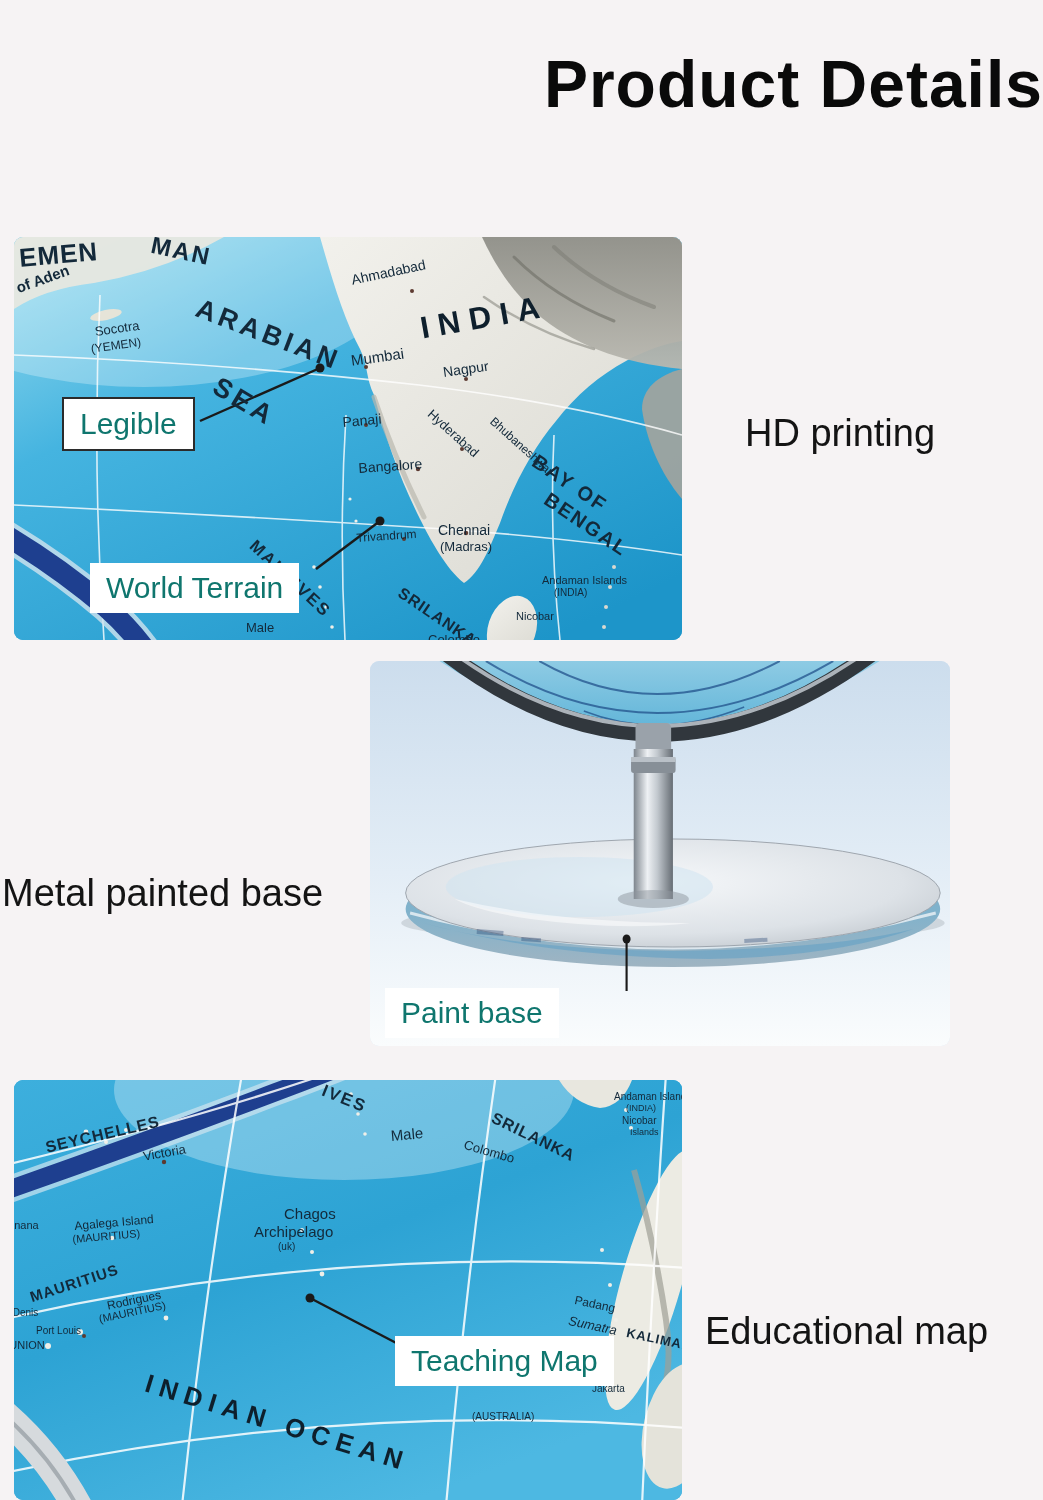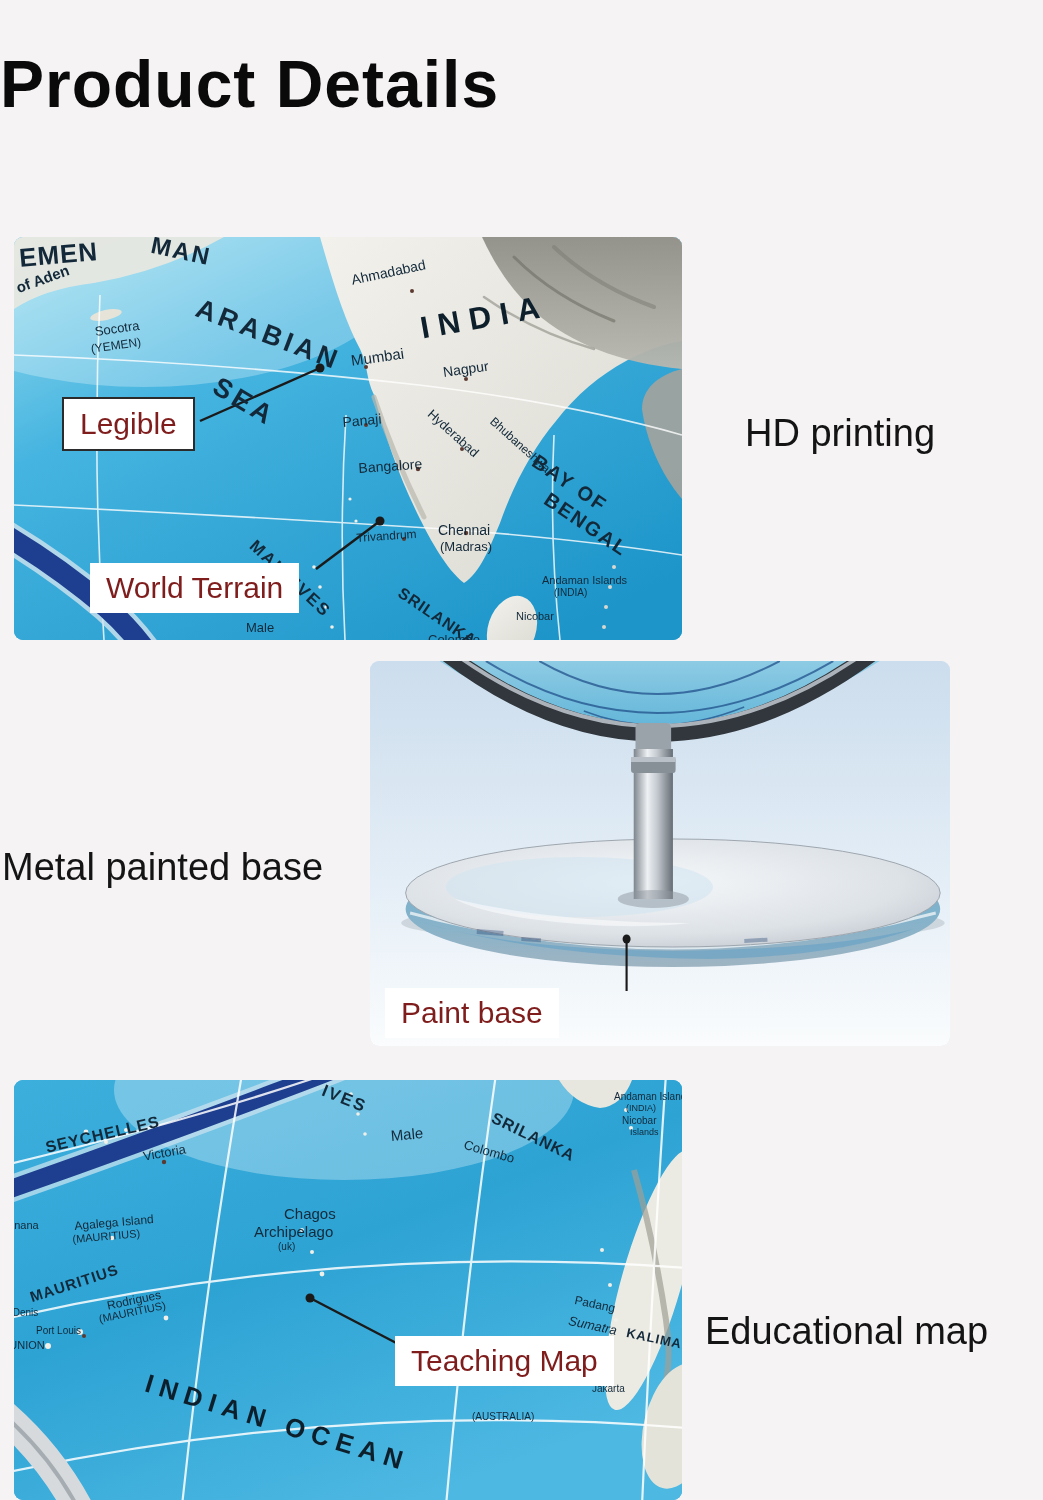--- a/index.html
+++ b/index.html
@@ -3,36 +3,36 @@
 <meta charset="utf-8">
 <style>
   html,body{margin:0;padding:0;}
   .canvas{
     position:relative; width:1043px; height:1500px;
     background:#f6f3f4; overflow:hidden;
     font-family:"Liberation Sans", sans-serif; color:#111;
   }
   .page-title{
     position:absolute; left:0; top:46px; width:100%;
-    text-align:left; font-size:66px; font-weight:700;
+    text-align:right; font-size:66px; font-weight:700;
     letter-spacing:1px; color:#0a0a0a; margin:0;
   }
   .photo{
     position:absolute; overflow:hidden; border-radius:9px; background:#2ba5d8;
   }
   .photo svg.art{position:absolute; left:0; top:0; width:100%; height:100%;}
   .photo-hd{ left:14px; top:237px; width:668px; height:403px; }
   .photo-base{ left:370px; top:661px; width:580px; height:385px; background:#dce8f2;}
   .photo-edu{ left:14px; top:1080px; width:668px; height:420px; }
   .ml{
     position:absolute; white-space:nowrap; line-height:1;
     color:#13293a; transform-origin:left top;
   }
   .callout{
-    position:absolute; background:#ffffff; color:#7f1d1d;
+    position:absolute; background:#ffffff; color:#0f766e;
     font-size:30px; padding:6px 16px; line-height:1.25; white-space:nowrap;
   }
   .caption{
     position:absolute; font-size:38px; color:#141414; white-space:nowrap;
     line-height:1.15;
   }
 </style>
 </head>
 <body>
 
@@ -202,21 +202,21 @@
         <rect x="420" y="278" width="26" height="4" transform="rotate(-3 420 278)"></rect>
       </g>
       <g>
         <line x1="288" y1="278" x2="288" y2="330" stroke="#1a1a1a" stroke-width="2.4"></line>
         <circle cx="288" cy="278" r="4.5" fill="#1a1a1a"></circle>
       </g>
     </svg>
     <div class="callout" style="left:15px;top:327px">Paint base</div>
   </section>
 
-  <div class="caption" style="left:2px;top:846px">Metal painted base</div>
+  <div class="caption" style="left:2px;top:872px">Metal painted base</div>
 
   <section class="photo photo-edu">
     <svg class="art" viewBox="0 0 668 420" preserveAspectRatio="none">
       <defs>
         <linearGradient id="ocean3" x1="0" y1="0" x2="0.6" y2="1">
           <stop offset="0" stop-color="#3dafdd"></stop>
           <stop offset="0.5" stop-color="#2da3d4"></stop>
           <stop offset="1" stop-color="#4db8e2"></stop>
         </linearGradient>
       </defs>

